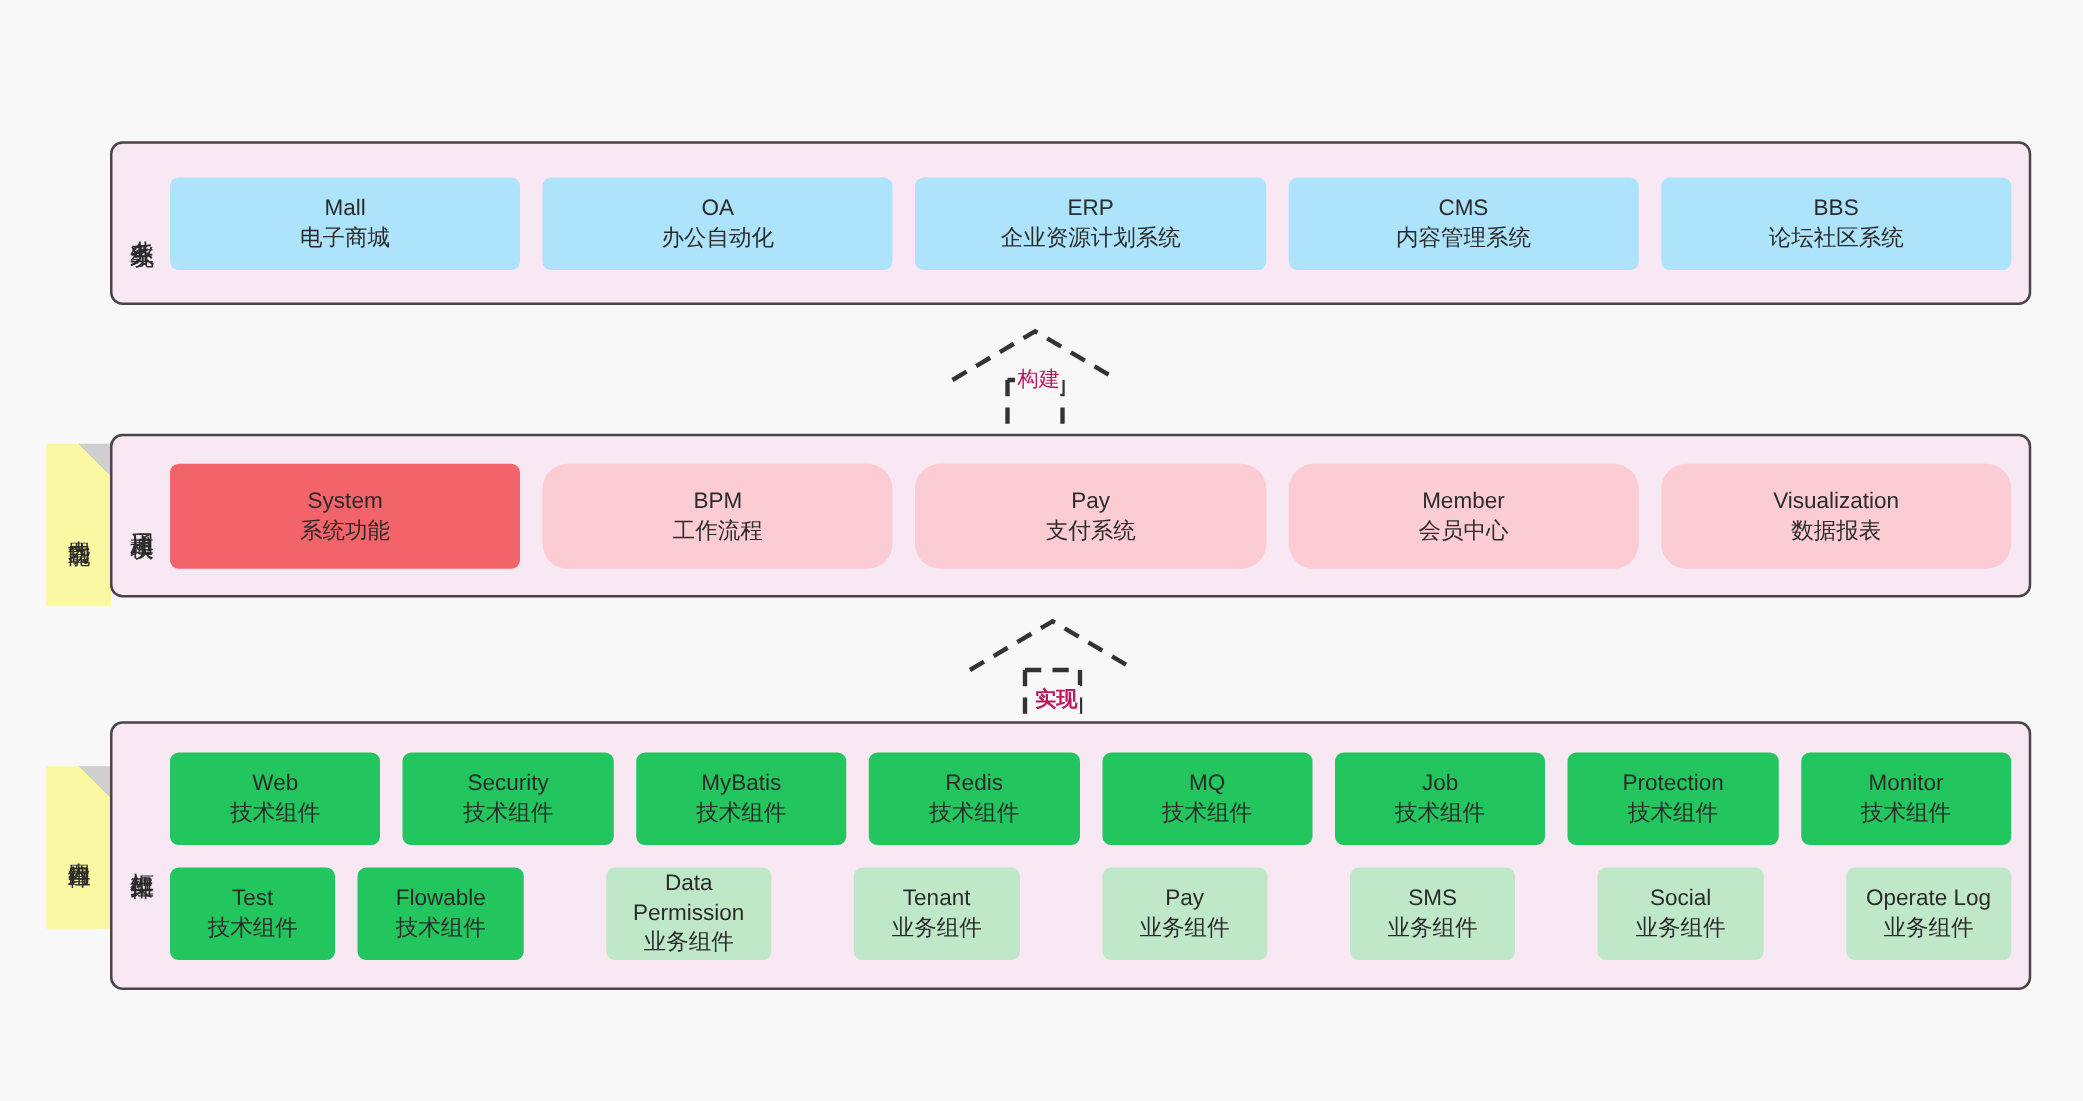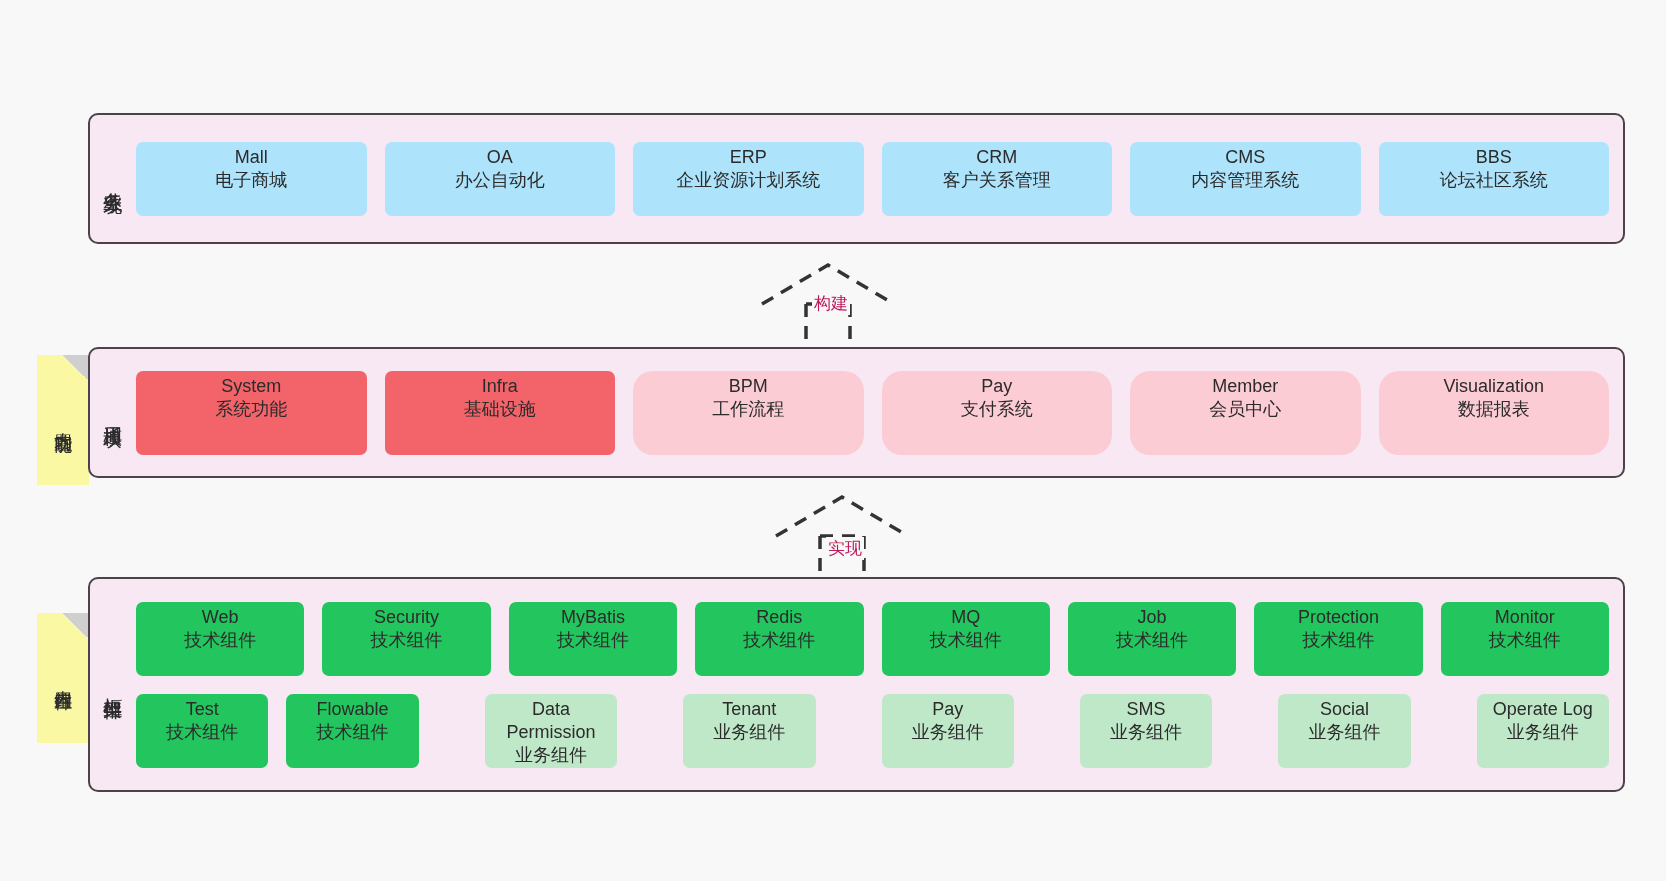--- a/index.html
+++ b/index.html
@@ -49,20 +49,21 @@
     display:flex;
     gap:18px;
     align-items:stretch;
   }
   .cell{
     flex:1 1 0;
     border-radius:7px;
     display:flex;
     flex-direction:column;
     align-items:center;
+    justify-content:center;
     text-align:center;
     font-size:18px;
     line-height:1.30;
     color:#2b2b2b;
     box-sizing:border-box;
     padding:4px 6px;
     user-select:none;
   }
   .cell .ln{display:block;white-space:nowrap;}
   .cell.wrap .ln{white-space:normal;}
@@ -126,24 +127,20 @@
         </div>
         <div class="cell c-blue">
           <span class="ln">OA</span>
           <span class="ln">办公自动化</span>
         </div>
         <div class="cell c-blue">
           <span class="ln">ERP</span>
           <span class="ln">企业资源计划系统</span>
         </div>
         <div class="cell c-blue">
-          <span class="ln">CRM</span>
-          <span class="ln">客户关系管理</span>
-        </div>
-        <div class="cell c-blue">
           <span class="ln">CMS</span>
           <span class="ln">内容管理系统</span>
         </div>
         <div class="cell c-blue">
           <span class="ln">BBS</span>
           <span class="ln">论坛社区系统</span>
         </div>
       </div>
     </div>
   </div>
@@ -162,24 +159,20 @@
   </div>
 
   <div class="layer" id="layer-common-module" style="left:88px; top:347px; width:1537px; height:131px;">
     <div class="layer-title">通用模块</div>
     <div class="layer-body">
       <div class="row" style="height:84px;">
         <div class="cell c-red">
           <span class="ln">System</span>
           <span class="ln">系统功能</span>
         </div>
-        <div class="cell c-red">
-          <span class="ln">Infra</span>
-          <span class="ln">基础设施</span>
-        </div>
         <div class="cell c-pink">
           <span class="ln">BPM</span>
           <span class="ln">工作流程</span>
         </div>
         <div class="cell c-pink">
           <span class="ln">Pay</span>
           <span class="ln">支付系统</span>
         </div>
         <div class="cell c-pink">
           <span class="ln">Member</span>
@@ -192,21 +185,21 @@
       </div>
     </div>
   </div>
 
   <div class="uparrow" style="left:774px; top:494px; width:136px; height:78px;">
     <svg width="136" height="78" viewBox="0 0 136 78">
       <path d="M2 42 L68 3 L134 42" fill="none" stroke="#333333" stroke-width="3.5" stroke-dasharray="13 9" stroke-linecap="butt"></path>
       <path d="M46 42 L46 78 M90 42 L90 78 M46 42 L90 42" fill="none" stroke="#333333" stroke-width="3.5" stroke-dasharray="13 9" stroke-linecap="butt"></path>
     </svg>
   </div>
-  <div class="arrow-label" style="left:826px; top:537px;">实现</div>
+  <div class="arrow-label" style="left:826px; top:548px;font-weight:bold;">实现</div>
 
   <div class="note" style="left:37px; top:613px; width:52px; height:130px;">
     <div class="fold"></div>
     <span>内置组件</span>
   </div>
 
   <div class="layer" id="layer-framework-component" style="left:88px; top:577px; width:1537px; height:215px;">
     <div class="layer-title">框架组件</div>
     <div class="layer-body">
 

